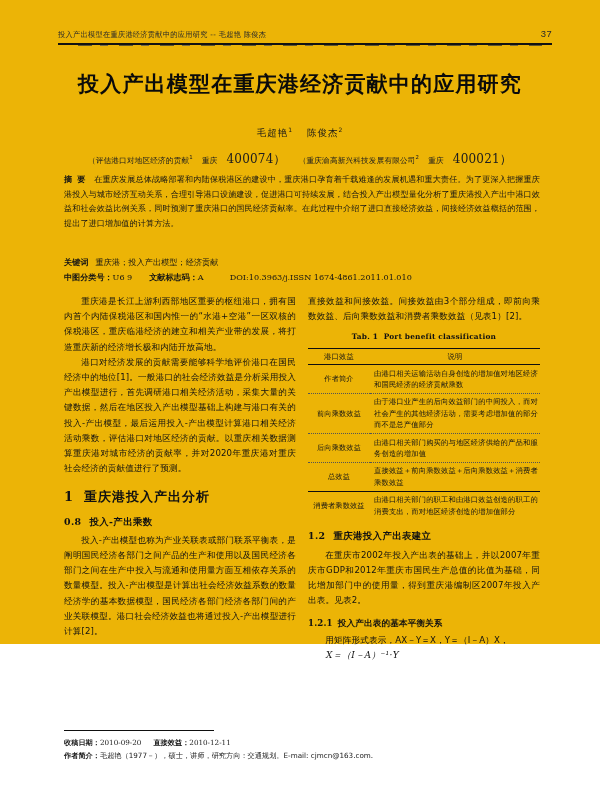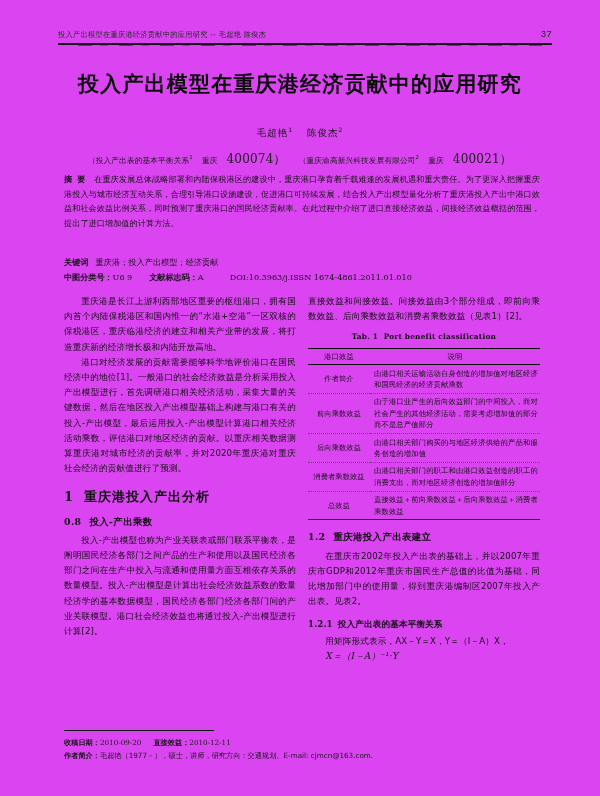--- a/index.html
+++ b/index.html
@@ -11,24 +11,24 @@
     width: 600px;
     height: 796px;
     font-family: "DejaVu Sans", "Liberation Sans", sans-serif;
     color: #1a1a1a;
     overflow: hidden;
     position: relative;
   }
   .page {
     position: relative;
     width: 600px;
-    height: 796px;
+    height: 644px;
     box-sizing: border-box;
     padding: 0;
-    background: #d946ef;
+    background: #eab308;
     filter: contrast(1.02);
   }
 
   
   .runhead {
     position: absolute;
     top: 26px;
     left: 58px;
     right: 48px;
     height: 14px;
@@ -282,21 +282,21 @@
   </div>
   <div class="runrule"></div>
 
   <div class="title">投入产出模型在重庆港经济贡献中的应用研究</div>
 
   <div class="authors">
     <span>毛超艳</span><span class="sup">1</span><span class="gap"></span><span>陈俊杰</span><span class="sup">2</span>
   </div>
 
   <div class="affil">
-    <span>（投入产出表的基本平衡关系</span><span class="sup">1</span><span class="sp"></span><span>重庆</span><span class="sp"></span><span class="num">400074）</span><span class="sp2"></span><span>（重庆渝高新兴科技发展有限公司</span><span class="sup">2</span><span class="sp"></span><span>重庆</span><span class="sp"></span><span class="num">400021）</span>
+    <span>（评估港口对地区经济的贡献</span><span class="sup">1</span><span class="sp"></span><span>重庆</span><span class="sp"></span><span class="num">400074）</span><span class="sp2"></span><span>（重庆渝高新兴科技发展有限公司</span><span class="sup">2</span><span class="sp"></span><span>重庆</span><span class="sp"></span><span class="num">400021）</span>
   </div>
 
   <div class="abstract">
     <span class="lbl">摘要</span><span>在重庆发展总体战略部署和内陆保税港区的建设中，重庆港口孕育着千载难逢的发展机遇和重大责任。为了更深入把握重庆港投入与城市经济互动关系，合理引导港口设施建设，促进港口可持续发展，结合投入产出模型量化分析了重庆港投入产出中港口效益和社会效益比例关系，同时预测了重庆港口的国民经济贡献率。在此过程中介绍了进口直接经济效益，间接经济效益概括的范围，提出了进口增加值的计算方法。</span>
   </div>
 
   <div class="kw">
     <span class="lbl">关键词</span><span>重庆港；投入产出模型；经济贡献</span>
   </div>
 
@@ -339,27 +339,27 @@
             <td class="c2">由港口相关运输活动自身创造的增加值对地区经济和国民经济的经济贡献乘数</td>
           </tr>
           <tr class="sep">
             <td class="c1">前向乘数效益</td>
             <td class="c2">由于港口业产生的后向效益部门的中间投入，而对社会产生的其他经济活动，需要考虑增加值的部分而不是总产值部分</td>
           </tr>
           <tr class="sep">
             <td class="c1">后向乘数效益</td>
             <td class="c2">由港口相关部门购买的与地区经济供给的产品和服务创造的增加值</td>
           </tr>
+          <tr class="sep last">
+            <td class="c1">总效益</td>
+            <td class="c2">直接效益＋前向乘数效益＋后向乘数效益＋消费者乘数效益</td>
+          </tr>
           <tr class="sep">
             <td class="c1">消费者乘数效益</td>
             <td class="c2">由港口相关部门的职工和由港口效益创造的职工的消费支出，而对地区经济创造的增加值部分</td>
-          </tr>
-          <tr class="sep last">
-            <td class="c1">总效益</td>
-            <td class="c2">直接效益＋前向乘数效益＋后向乘数效益＋消费者乘数效益</td>
           </tr>
         </tbody>
       </table>
     </div>
 
     <div class="h2">
       <span class="n">1.2</span><span>重庆港投入产出表建立</span>
     </div>
 
     <p>在重庆市2002年投入产出表的基础上，并以2007年重庆市GDP和2012年重庆市国民生产总值的比值为基础，同比增加部门中的使用量，得到重庆港编制区2007年投入产出表。见表2。</p>

